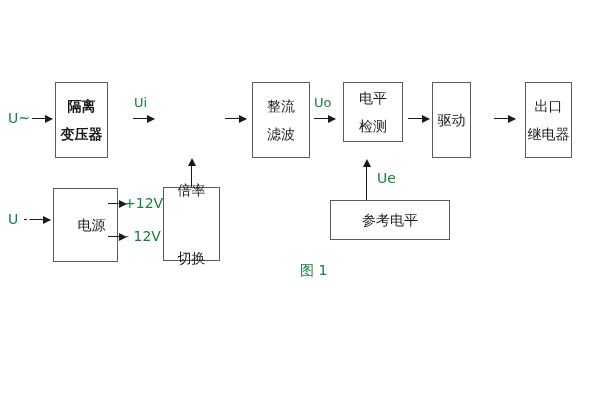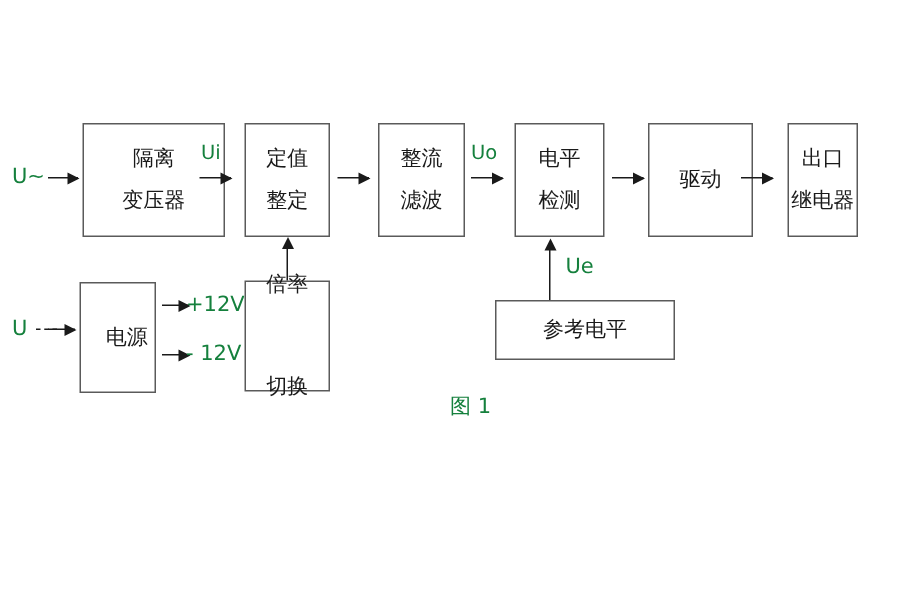--- a/index.html
+++ b/index.html
@@ -88,67 +88,63 @@
 </style>
 </head>
 <body>
 
 <div id="canvas">
 
   <div class="lbl big" style="left:8px; top:111px;">U~</div>
 
   <div class="arrow-h" style="left:32px; top:118px; width:20px;"></div>
 
-  <div class="box" style="left:55px; top:82px; width:95px; height:76px;">
+  <div class="box" style="left:55px; top:82px; width:53px; height:76px;font-weight:bold;">
     <span class="line1">隔离</span>
     <span class="line2">变压器</span>
   </div>
 
   <div class="lbl" style="left:134px; top:96px;">Ui</div>
   <div class="arrow-h" style="left:133px; top:118px; width:21px;"></div>
 
-  <div class="box" style="left:163px; top:82px; width:57px; height:76px;">
-    <span class="line1">定值</span>
-    <span class="line2">整定</span>
-  </div>
 
   <div class="arrow-h" style="left:225px; top:118px; width:21px;"></div>
 
   <div class="box" style="left:252px; top:82px; width:58px; height:76px;">
     <span class="line1">整流</span>
     <span class="line2">滤波</span>
   </div>
 
   <div class="lbl" style="left:314px; top:96px;text-align:right;">Uo</div>
   <div class="arrow-h" style="left:314px; top:118px; width:21px;"></div>
 
-  <div class="box" style="left:343px; top:82px; width:60px; height:76px;">
+  <div class="box" style="left:343px; top:82px; width:60px; height:60px;">
     <span class="line1">电平</span>
     <span class="line2">检测</span>
   </div>
 
   <div class="arrow-h" style="left:408px; top:118px; width:21px;"></div>
 
-  <div class="box single" style="left:432px; top:82px; width:70px; height:76px;">
+  <div class="box single" style="left:432px; top:82px; width:39px; height:76px;">
     <span class="line1">驱动</span>
   </div>
 
   <div class="arrow-h" style="left:494px; top:118px; width:21px;"></div>
 
   <div class="box" style="left:525px; top:82px; width:47px; height:76px;">
     <span class="line1">出口</span>
     <span class="line2">继电器</span>
   </div>
 
   <div class="lbl big" style="left:8px; top:212px;">U</div>
 
   <div class="dashline" style="left:24px; top:219px; width:14px;"></div>
   <div class="arrow-h" style="left:32px; top:219px; width:18px;"></div>
 
-  <div class="box single" style="left:53px; top:188px; width:51px; height:74px;padding-left:12px;">
+  <div class="box single" style="left:53px; top:188px; width:65px; height:74px;padding-left:12px;">
     <span class="line1">电源</span>
   </div>
 
   <div class="arrow-h" style="left:108px; top:203px; width:18px;"></div>
   <div class="lbl big" style="left:124px; top:196px;">+12V</div>
 
   <div class="arrow-h" style="left:108px; top:236px; width:18px;"></div>
   <div class="lbl big" style="left:124px; top:229px;">- 12V</div>
 
   <div class="box" style="left:163px; top:187px; width:57px; height:74px;gap:40px;">

